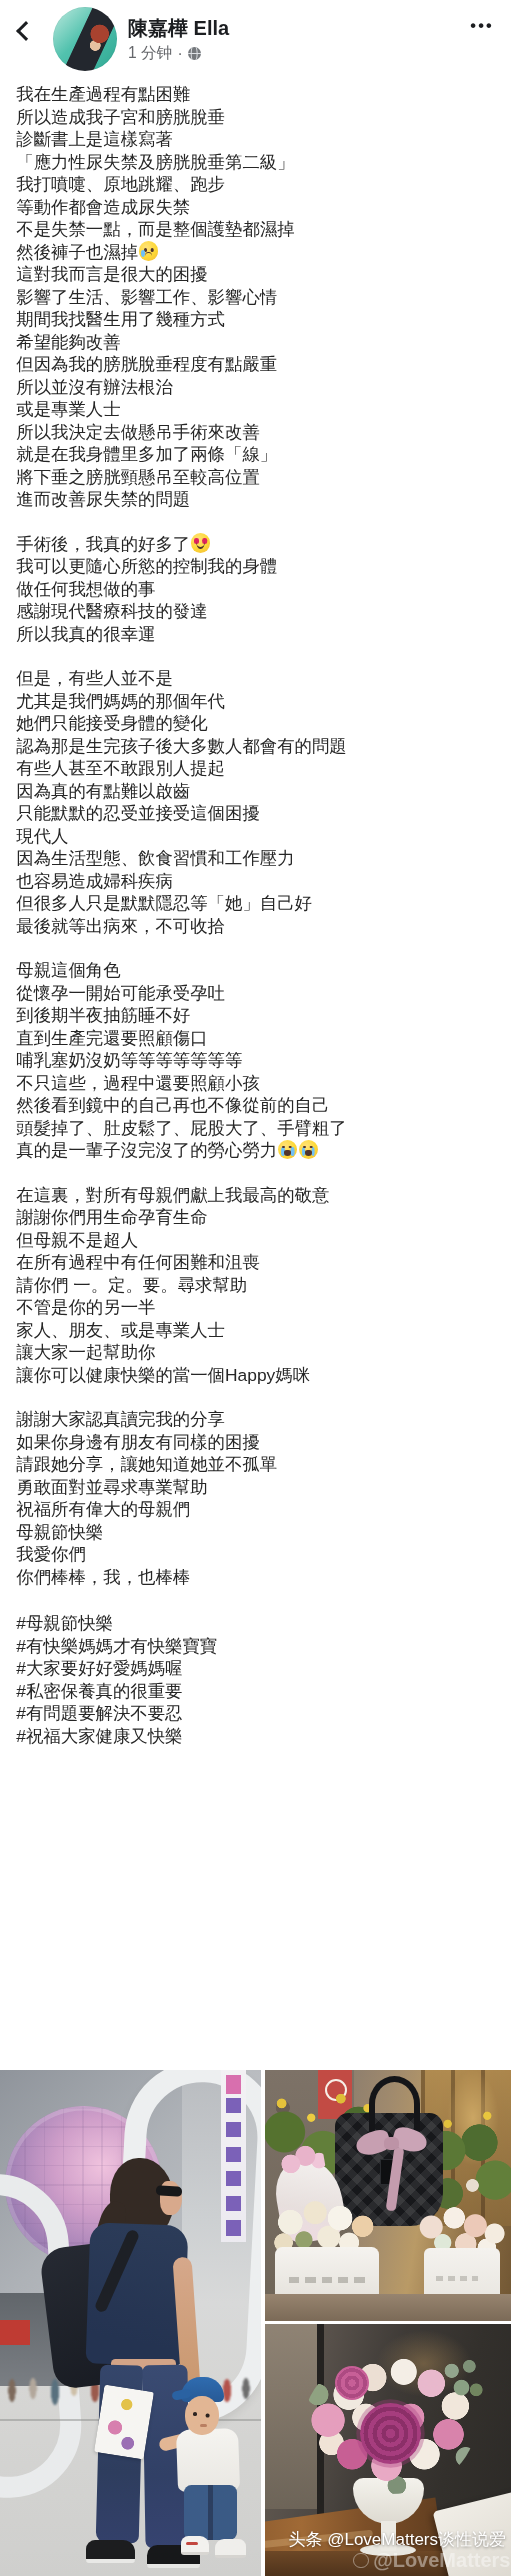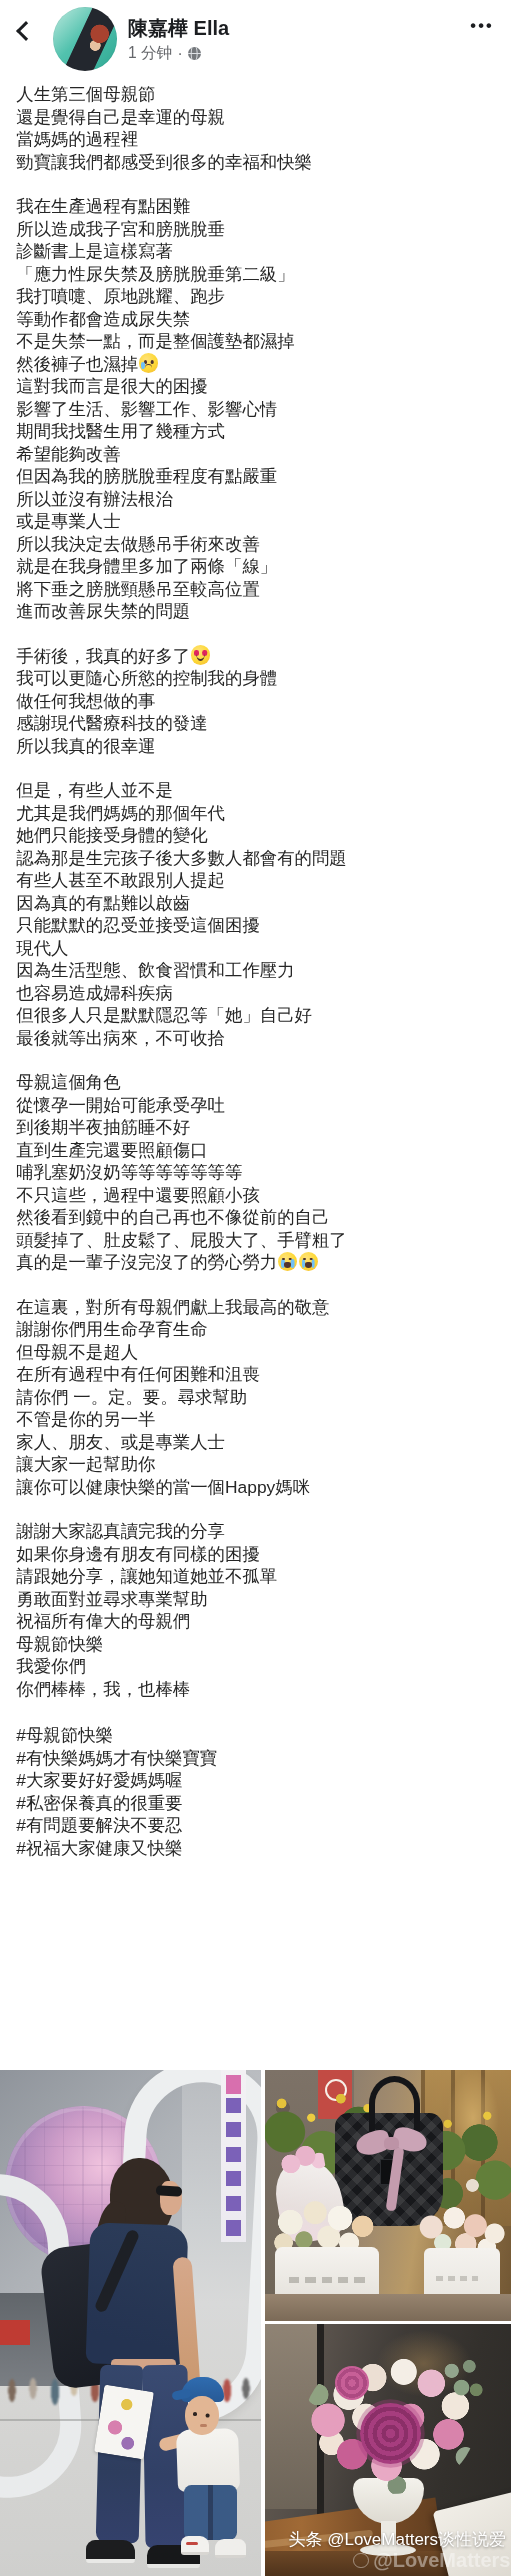--- a/index.html
+++ b/index.html
@@ -277,26 +277,20 @@
   <div class="meta">
     <span>1 分钟</span>
     <span>·</span>
     <span class="globe"></span>
   </div>
   <div class="more">•••</div>
 </div>
 
 <div class="body-text" id="post-text">
     <div class="para">
-      <div class="line">人生第三個母親節</div>
-      <div class="line">還是覺得自己是幸運的母親</div>
-      <div class="line">當媽媽的過程裡</div>
-      <div class="line">勁寶讓我們都感受到很多的幸福和快樂</div>
-    </div>
-    <div class="para">
       <div class="line">我在生產過程有點困難</div>
       <div class="line">所以造成我子宮和膀胱脫垂</div>
       <div class="line">診斷書上是這樣寫著</div>
       <div class="line">「應力性尿失禁及膀胱脫垂第二級」</div>
       <div class="line">我打噴嚏、原地跳耀、跑步</div>
       <div class="line">等動作都會造成尿失禁</div>
       <div class="line">不是失禁一點，而是整個護墊都濕掉</div>
       <div class="line">然後褲子也濕掉<span class="emo cry"><i></i></span></div>
       <div class="line">這對我而言是很大的困擾</div>
       <div class="line">影響了生活、影響工作、影響心情</div>

